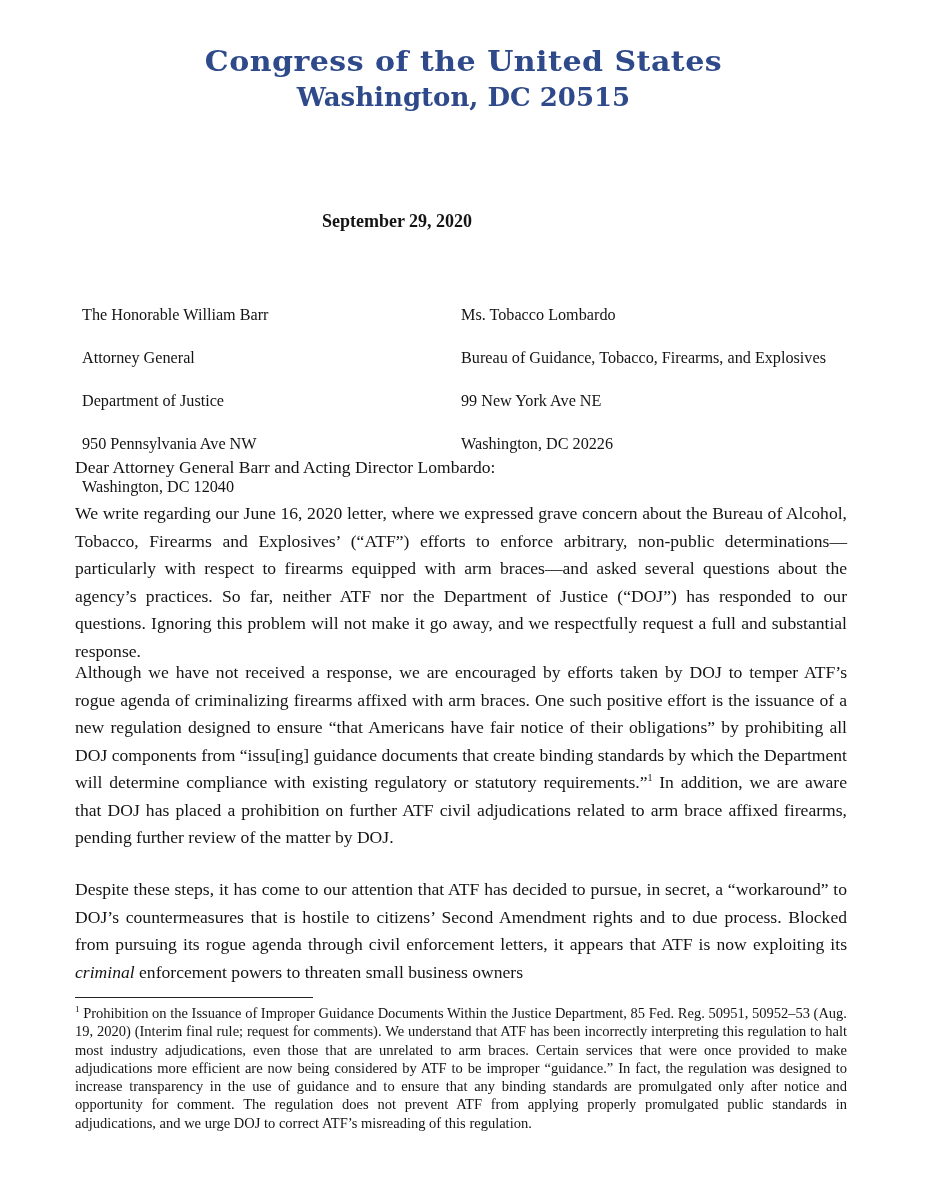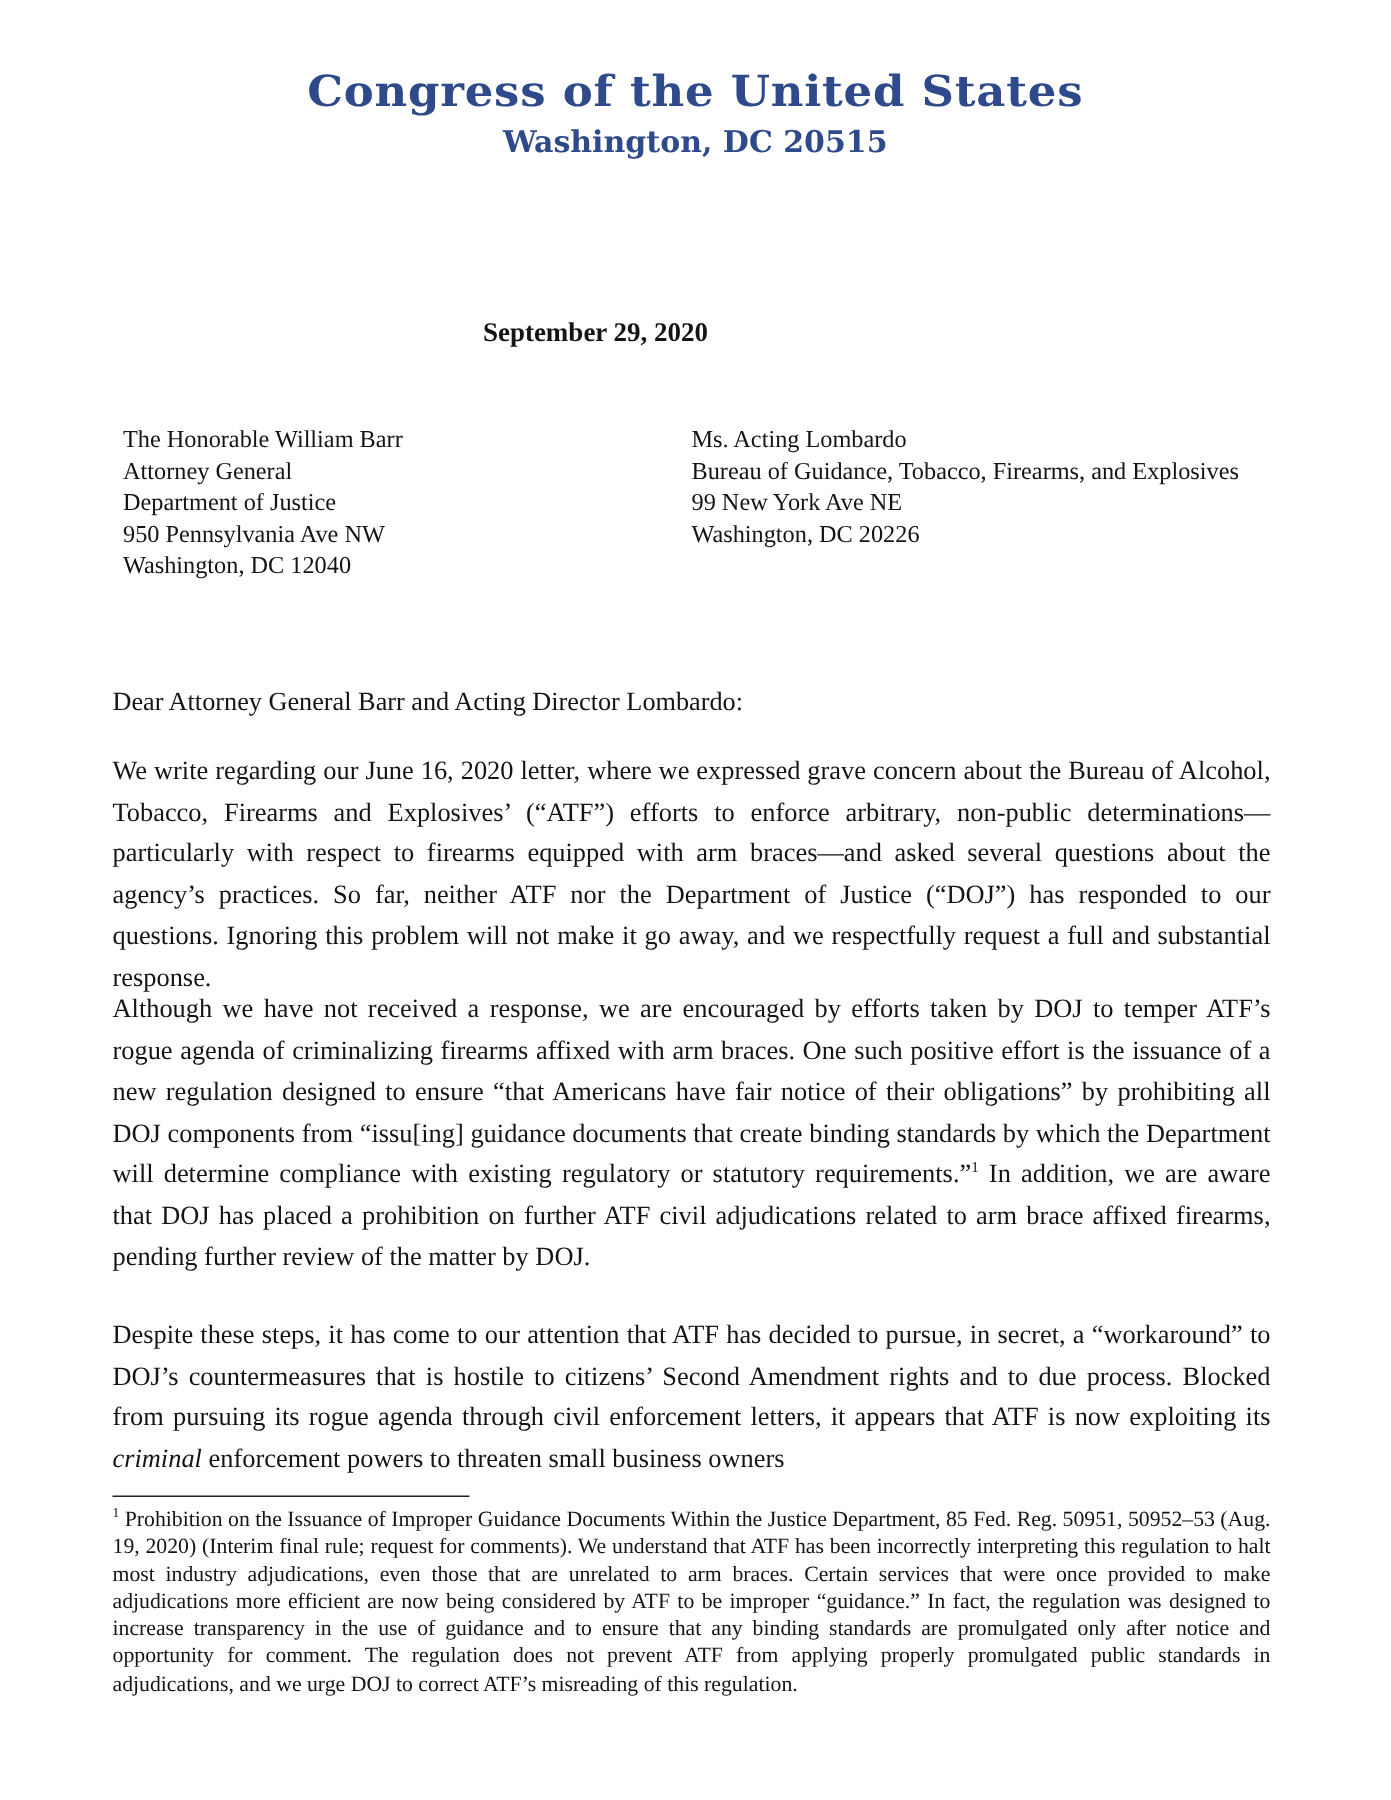--- a/index.html
+++ b/index.html
@@ -1,22 +1,22 @@
 <!DOCTYPE html>
 <html><head>
 <meta charset="utf-8">
 <style>
   html, body { margin: 0; padding: 0; background: #ffffff; }
   body { width: 927px; height: 1200px; position: relative; overflow: hidden; color: #141414; font-family: "Liberation Serif", "DejaVu Serif", serif; }
   .letterhead { position: absolute; left: 0; width: 927px; text-align: center; color: #2f4a8a; font-family: "DejaVu Serif", "Liberation Serif", serif; font-weight: bold; }
   .lh-title { top: 44px; font-size: 30px; letter-spacing: 0.5px; transform: scaleY(0.95); }
-  .lh-sub { top: 82px; font-size: 20px; }
+  .lh-sub { top: 82px; font-size: 26px; }
   .date { position: absolute; top: 211px; left: 0; width: 794px; text-align: center; font-weight: bold; font-size: 18px; }
   .addr { position: absolute; top: 283px; font-size: 16.2px; line-height: 21px; }
-  .addr div { white-space: nowrap; }
+  .addr div { white-space: nowrap; margin-top: 22px; }
   .addr-left { left: 82px; }
   .addr-right { left: 461px; }
   .salutation { position: absolute; top: 457px; left: 75px; font-size: 17.5px; }
   .para { position: absolute; left: 75px; width: 772px; font-size: 17.6px; line-height: 27.5px; text-align: justify; }
   .p1 { top: 500px; }
   .p2 { top: 659px; }
   .p3 { top: 876px; }
   sup { font-size: 10px; line-height: 0; vertical-align: super; }
   .fn-rule { position: absolute; top: 997px; left: 75px; width: 238px; height: 0; border-top: 1.5px solid #222; }
   .footnote { position: absolute; top: 1004px; left: 75px; width: 772px; font-size: 14.5px; line-height: 18.3px; text-align: justify; font-family: "Liberation Serif", serif; }
@@ -32,21 +32,21 @@
 
 <div class="addr addr-left">
   <div>The Honorable William Barr</div>
   <div>Attorney General</div>
   <div>Department of Justice</div>
   <div>950 Pennsylvania Ave NW</div>
   <div>Washington, DC 12040</div>
 </div>
 
 <div class="addr addr-right">
-  <div>Ms. Acting Lombardo</div>
+  <div>Ms. Tobacco Lombardo</div>
   <div>Bureau of Guidance, Tobacco, Firearms, and Explosives</div>
   <div>99 New York Ave NE</div>
   <div>Washington, DC 20226</div>
 </div>
 
 <div class="salutation">Dear Attorney General Barr and Acting Director Lombardo:</div>
 
 <div class="para p1">We write regarding our June 16, 2020 letter, where we expressed grave concern about the Bureau of Alcohol, Tobacco, Firearms and Explosives’ (“ATF”) efforts to enforce arbitrary, non-public determinations—particularly with respect to firearms equipped with arm braces—and asked several questions about the agency’s practices. So far, neither ATF nor the Department of Justice (“DOJ”) has responded to our questions. Ignoring this problem will not make it go away, and we respectfully request a full and substantial response.</div>
 
 <div class="para p2"><span>Although we have not received a response, we are encouraged by efforts taken by DOJ to temper ATF’s rogue agenda of criminalizing firearms affixed with arm braces. One such positive effort is the issuance of a new regulation designed to ensure “that Americans have fair notice of their obligations” by prohibiting all DOJ components from “issu[ing] guidance documents that create binding standards by which the Department will determine compliance with existing regulatory or statutory requirements.”</span><sup>1</sup><span> In addition, we are aware that DOJ has placed a prohibition on further ATF civil adjudications related to arm brace affixed firearms, pending further review of the matter by DOJ.</span></div>

